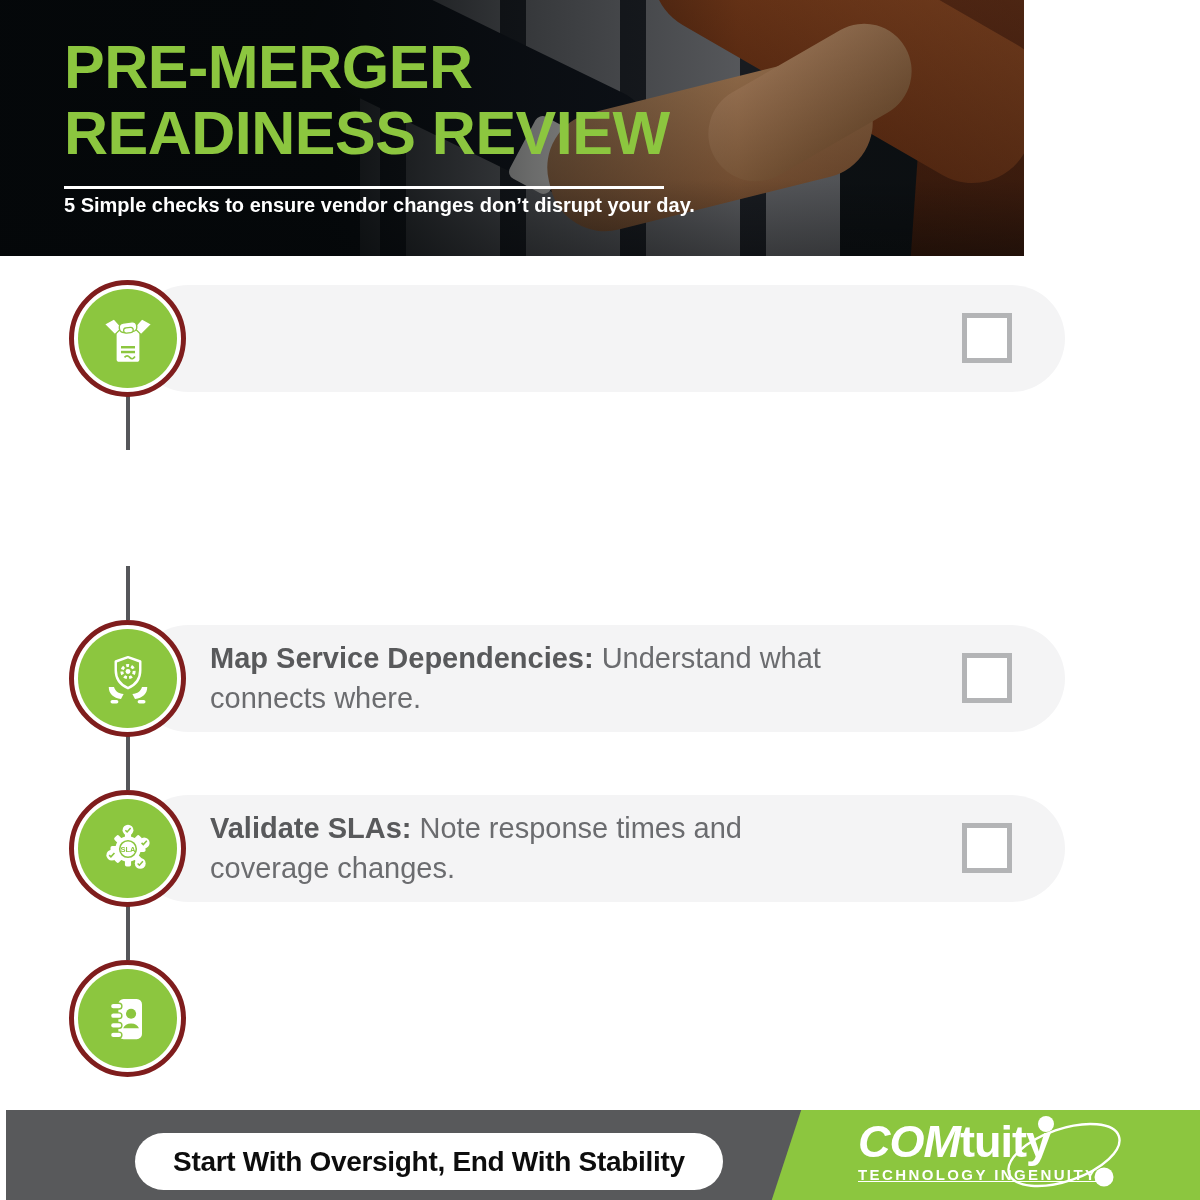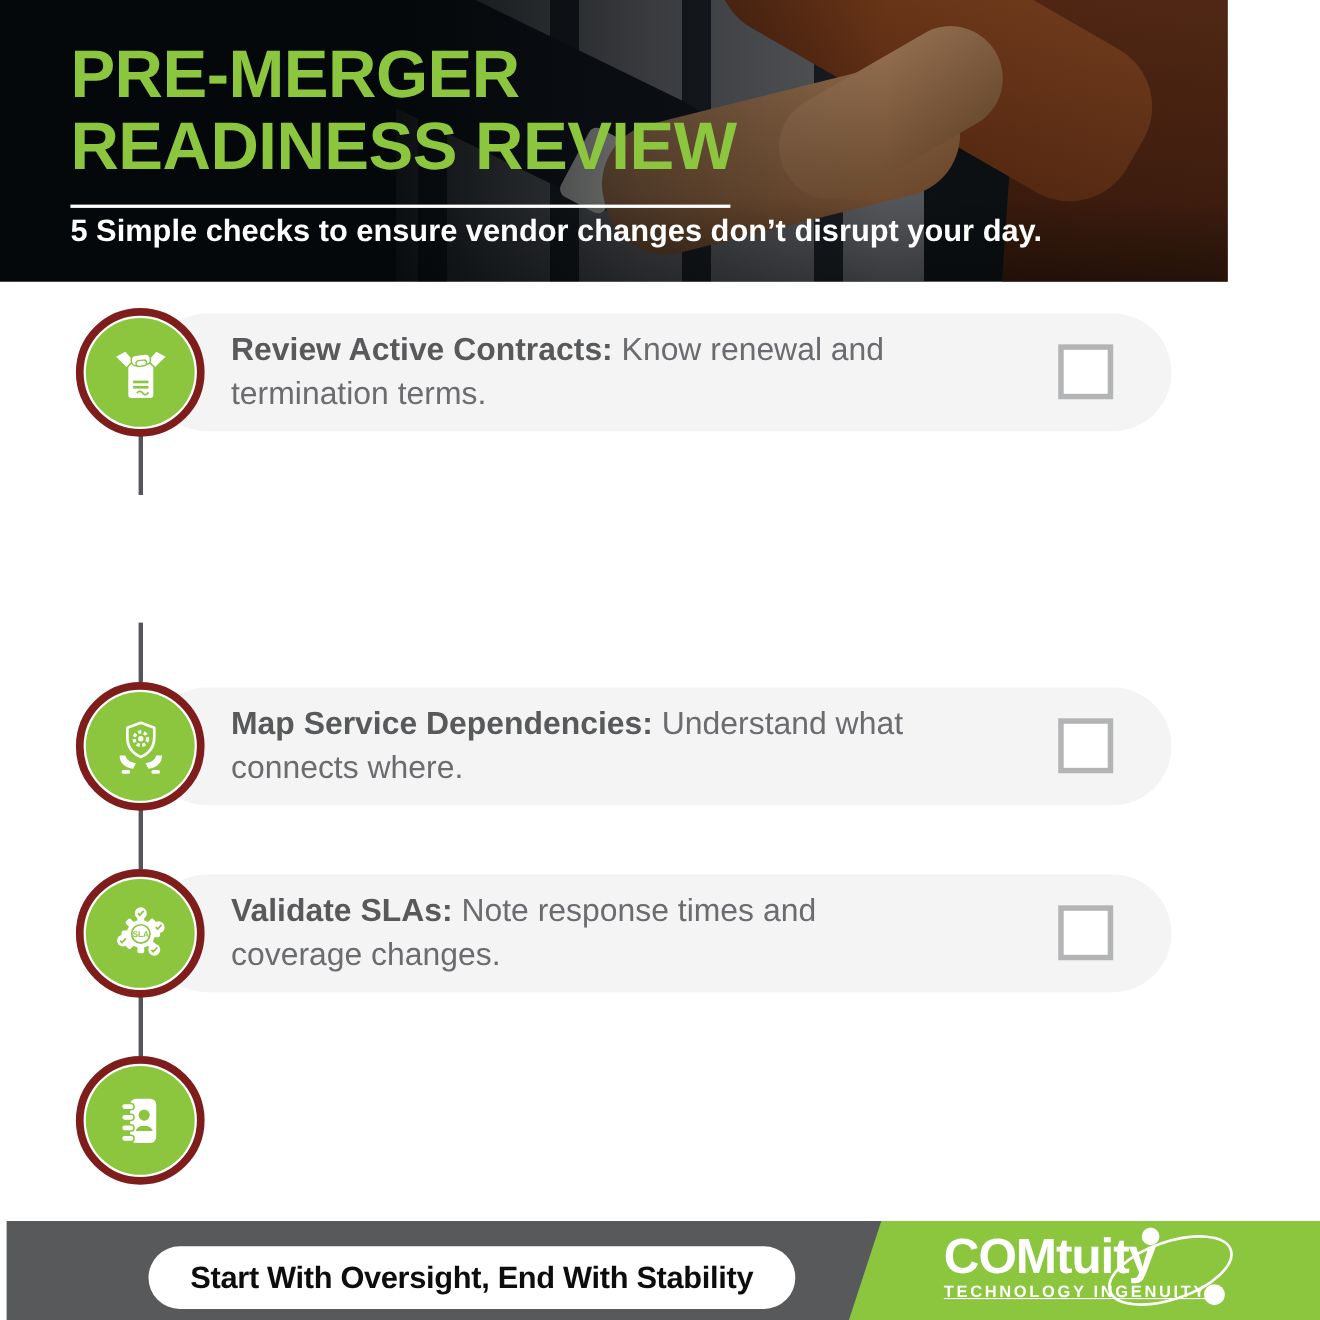--- a/index.html
+++ b/index.html
@@ -1,20 +1,20 @@
 <!DOCTYPE html>
 <html><head>
 <meta charset="utf-8">
 <style>
   html,body{margin:0;padding:0;background:#fff;}
   .canvas{position:relative;width:1200px;height:1200px;overflow:hidden;background:#ffffff;
           font-family:"Liberation Sans", sans-serif;}
 
   
-  .header{position:absolute;left:0;top:0;width:1116px;height:256px;background:#101417;overflow:hidden;}
+  .header{position:absolute;left:0;top:0;width:1024px;height:256px;background:#101417;overflow:hidden;}
   .photo{position:absolute;inset:0;}
   .photo-wall{position:absolute;left:360px;top:0;width:480px;height:256px;background:#75767a;}
   .photo-bars{position:absolute;left:380px;top:0;width:420px;height:256px;
               background:repeating-linear-gradient(90deg,#202329 0 26px,rgba(0,0,0,0) 26px 120px);}
   .photo-panel{position:absolute;left:1040px;top:0;width:160px;height:256px;
                background:linear-gradient(180deg,#93939a 0%,#6f6f75 100%);}
   .photo-jacket{position:absolute;left:920px;top:-30px;width:300px;height:320px;border-radius:60px 0 0 0;
                 background:linear-gradient(200deg,#8a4320 0%,#6b2f14 45%,#431d0b 100%);transform:rotate(4deg);}
   .photo-sleeve{position:absolute;left:640px;top:-40px;width:420px;height:150px;border-radius:60px;
                 background:linear-gradient(180deg,#a05124 0%,#7c3916 100%);transform:rotate(30deg);}
@@ -25,46 +25,46 @@
   .photo-hands{position:absolute;left:545px;top:85px;width:330px;height:120px;border-radius:56px;
                background:linear-gradient(180deg,#bd8a5d 0%,#97633c 100%);transform:rotate(-14deg);}
   .photo-hand2{position:absolute;left:700px;top:55px;width:220px;height:95px;border-radius:48px;
                background:linear-gradient(180deg,#c79368 0%,#9a6a41 100%);transform:rotate(-30deg);}
   .photo-overlay{position:absolute;inset:0;
      background:linear-gradient(90deg,rgba(4,7,9,0.97) 0%,rgba(4,7,9,0.93) 32%,rgba(4,7,9,0.55) 52%,rgba(4,7,9,0.28) 72%,rgba(4,7,9,0.38) 100%),
                 linear-gradient(0deg,rgba(0,0,0,0.35) 0%,rgba(0,0,0,0) 30%);}
   .title{position:absolute;left:64px;top:34px;font-size:61px;line-height:66px;font-weight:800;
          letter-spacing:-0.5px;color:#8CC63F;white-space:pre;}
   .title-divider{position:absolute;left:64px;top:186px;width:600px;height:3px;background:#ffffff;}
-  .subtitle{position:absolute;left:64px;top:194px;font-size:28px;font-weight:700;color:#ffffff;}
+  .subtitle{position:absolute;left:64px;top:194px;font-size:20px;font-weight:700;color:#ffffff;}
 
   
   .item{position:absolute;left:0;width:1200px;height:118px;}
   .pill{position:absolute;left:135px;top:5px;width:930px;height:107px;border-radius:54px;background:#F4F4F5;}
   .pill-text{position:absolute;left:75px;top:13px;width:640px;font-size:29px;line-height:40px;color:#6B6C6F;}
   .pill-text b{color:#58595B;font-weight:700;}
   .badge{position:absolute;left:69px;top:0;width:117px;height:117px;border-radius:50%;
-         border:7px solid #7f1d1d;background:#ffffff;box-sizing:border-box;
+         border:5px solid #7f1d1d;background:#ffffff;box-sizing:border-box;
          display:flex;align-items:center;justify-content:center;}
   .badge-green{width:99px;height:99px;border-radius:50%;background:#8CC63F;
                display:flex;align-items:center;justify-content:center;}
   .checkbox{position:absolute;left:827px;top:28px;width:50px;height:50px;box-sizing:border-box;
             border:5px solid #B3B4B6;background:#ffffff;}
   .connector{position:absolute;left:126px;width:4px;height:54px;background:#55565A;}
 
   
   .footer{position:absolute;left:6px;top:1110px;width:1200px;height:90px;background:#58595B;}
   .footer-pill{position:absolute;left:129px;top:23px;height:57px;border-radius:29px;background:#ffffff;
                display:inline-flex;align-items:center;padding:0 38px;
                font-size:28px;font-weight:800;color:#0d0d0d;letter-spacing:-0.3px;}
   .footer-green{position:absolute;left:740px;top:0;width:460px;height:90px;background:#8CC63F;
                 clip-path:polygon(12% 0,100% 0,100% 100%,5.6% 100%);}
   .brand{position:absolute;left:112px;top:9px;color:#ffffff;}
   .brand-line{position:relative;font-size:45px;line-height:46px;letter-spacing:-1px;white-space:nowrap;}
-  .brand-com{font-weight:800;}
+  .brand-com{font-weight:800;font-style:italic;}
   .brand-tuity{font-weight:700;}
   .brand-sub{font-size:15px;font-weight:600;letter-spacing:2.4px;margin-top:1px;text-decoration:underline;}
   .brand-orbit{position:absolute;left:128px;top:-12px;pointer-events:none;}
 </style>
 </head>
 <body>
 
 <div class="canvas">
 
   <div class="header">
@@ -85,21 +85,20 @@
     <div class="subtitle">5 Simple checks to ensure vendor changes don’t disrupt your day.</div>
   </div>
 
   <div class="connector" style="top:396px"></div>
   <div class="connector" style="top:566px"></div>
   <div class="connector" style="top:736px"></div>
   <div class="connector" style="top:906px"></div>
 
   <div class="item" style="top:280px">
     <div class="pill">
-      <div class="pill-text"><b>Review Active Contracts:</b><span> Know renewal and termination terms.</span></div>
       <div class="checkbox"></div>
     </div>
     <div class="badge">
       <div class="badge-green">
         <svg width="56" height="56" viewBox="0 0 64 64">
           <rect x="19" y="22" width="26" height="36" rx="3" fill="#fff"></rect>
           <rect x="24" y="40" width="16" height="2.8" fill="#8CC63F"></rect>
           <rect x="24" y="45.5" width="16" height="2.8" fill="#8CC63F"></rect>
           <path d="M28 53 q3 -3.5 6 0 t6 -1" stroke="#8CC63F" stroke-width="1.8" fill="none"></path>
           <path d="M5 15 l11 -6 9 10 -8 8 z" fill="#fff" stroke="#8CC63F" stroke-width="1.6"></path>

